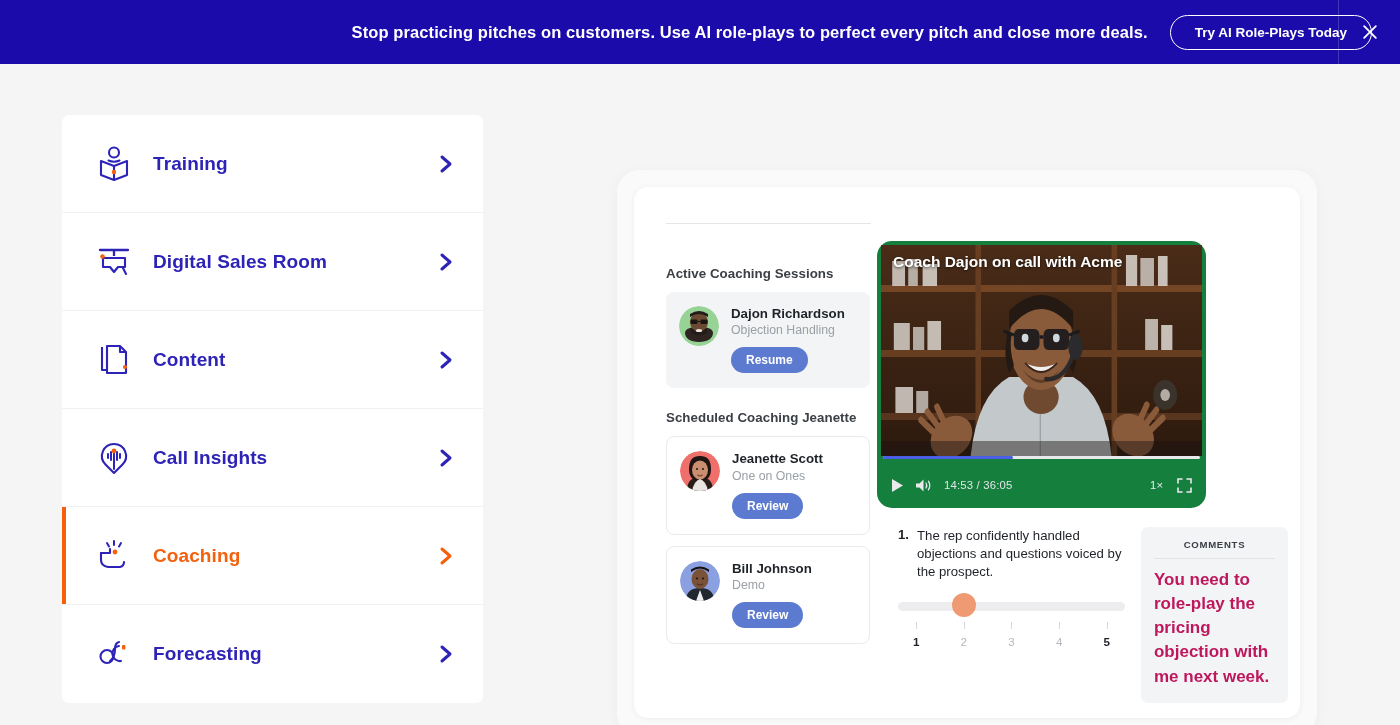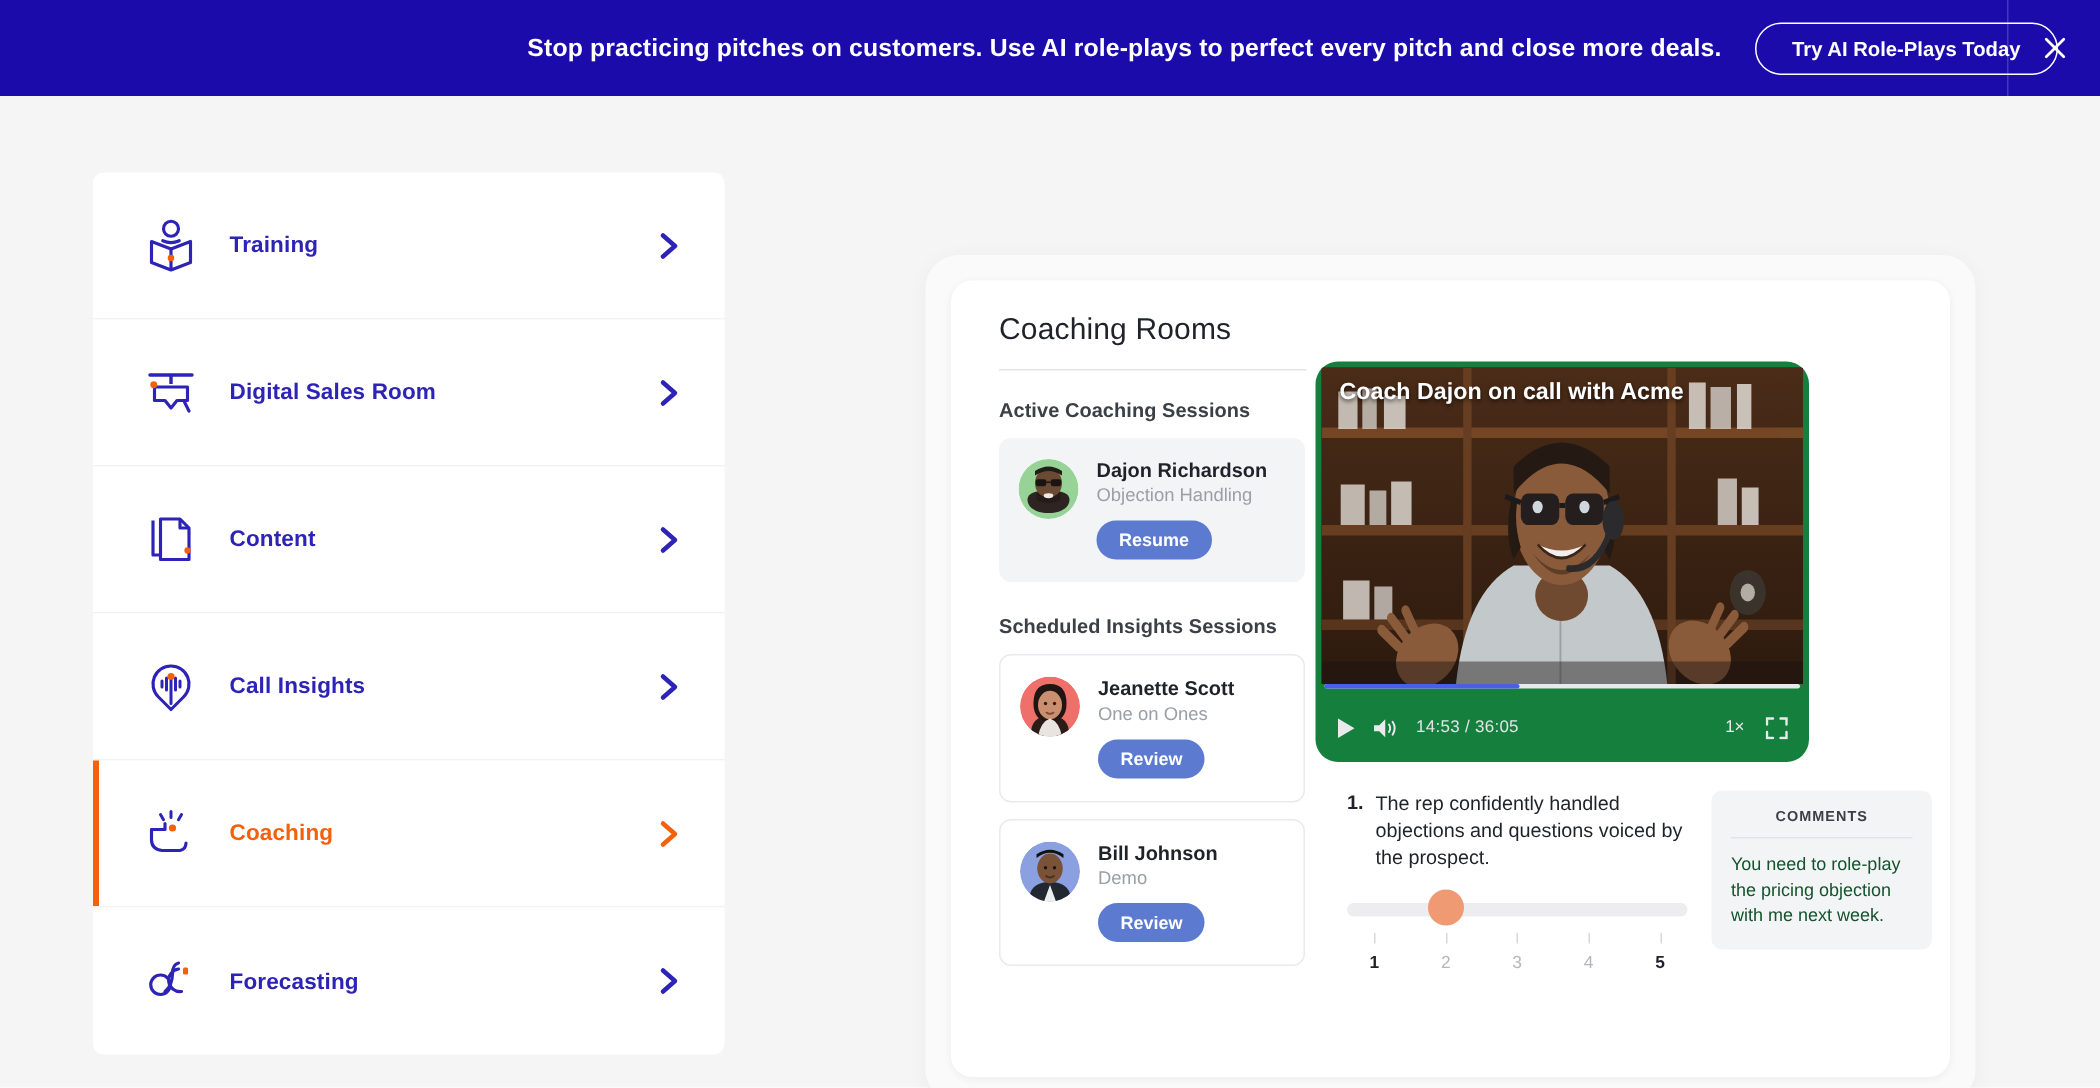--- a/index.html
+++ b/index.html
@@ -71,21 +71,21 @@
   }
   .nav-item:first-child { border-radius: 7px 7px 0 0; }
   .nav-item:last-child  { border-radius: 0 0 7px 7px; border-bottom: none; }
   .nav-item.active::before {
     content: ""; position: absolute; left: 0; top: 0;
     width: 4px; height: 100%; background: #f4600c;
   }
   .nav-icon { width: 42px; height: 42px; flex: 0 0 42px; }
   .nav-label {
     margin-left: 18px;
-    font-size: 15px; font-weight: bold;
+    font-size: 19px; font-weight: bold;
     color: #2d23b6; letter-spacing: .1px;
   }
   .nav-item.active .nav-label { color: #f4600c; }
   .nav-chevron { margin-left: auto; width: 22px; height: 22px; }
 
   
   .product-shell {
     position: absolute; left: 617px; top: 106px;
     width: 700px; height: 565px;
     background: #fafafa;
@@ -202,21 +202,21 @@
   .comments {
     width: 154px; background: #f3f4f6;
     border-radius: 7px; padding: 12px 13px 14px 13px;
   }
   .comments-head {
     font-size: 9.6px; font-weight: bold; color: #3b4046;
     letter-spacing: .7px;
     text-align: center;
   }
   .comments-rule { margin: 8px 0 9px 0; height: 1px; background: #e1e3e6; }
-  .comments-body { font-size: 12px; color: #14532d; line-height: 1.42; }
+  .comments-body { font-size: 17px; color: #be185d; line-height: 1.42; font-weight: bold; }
 </style>
 </head>
 <body>
 
 <div class="banner">
   <div class="banner-inner">
     <span class="banner-text">Stop practicing pitches on customers. Use AI role-plays to perfect every pitch and close more deals.</span>
     <button class="banner-cta">Try AI Role-Plays Today</button>
   </div>
   <div class="banner-divider"></div>
@@ -331,21 +331,20 @@
         <svg viewBox="0 0 22 22">
             <path d="M7 4 L15 11 L7 18" fill="none" stroke="#2d23b6" stroke-width="3" stroke-linecap="round" stroke-linejoin="round"></path>
           </svg>
       </span>
     </div>
   </div>
 
   <div class="product-shell">
     <div class="product-card">
 
-      <div class="card-title">Coaching Rooms</div>
       <div class="title-rule"></div>
 
       <div class="sessions">
 
         <div class="sessions-head">Active Coaching Sessions</div>
 
         <div class="session-card active-sess">
           <span class="avatar">
             <svg viewBox="0 0 40 40">
               <circle cx="20" cy="20" r="20" fill="#97d396"></circle>
@@ -359,21 +358,21 @@
               <ellipse cx="20" cy="24.5" rx="3.2" ry="1.6" fill="#f0e8e2"></ellipse>
             </svg>
           </span>
           <span>
             <span class="session-name" style="display:block">Dajon Richardson</span>
             <span class="session-topic" style="display:block">Objection Handling</span>
             <button class="sess-btn">Resume</button>
           </span>
         </div>
 
-        <div class="sessions-head sched-head">Scheduled Insights Sessions</div>
+        <div class="sessions-head sched-head">Scheduled Coaching Jeanette</div>
 
         <div class="session-card sched">
           <span class="avatar">
             <svg viewBox="0 0 40 40">
               <circle cx="20" cy="20" r="20" fill="#ef6f6a"></circle>
               <path d="M7 40 Q7 26 20 26 Q33 26 33 40 Z" fill="#2a1d18"></path>
               <path d="M9 18 Q9 5 20 5 Q31 5 31 18 Q31 30 20 30 Q9 30 9 18 Z" fill="#1f1512"></path>
               <ellipse cx="20" cy="19" rx="8" ry="9.5" fill="#c98f6e"></ellipse>
               <path d="M12 12 Q20 6 28 12 L28 8 Q20 3 12 8 Z" fill="#1f1512"></path>
               <circle cx="17" cy="18" r="1.1" fill="#2a1d18"></circle>

